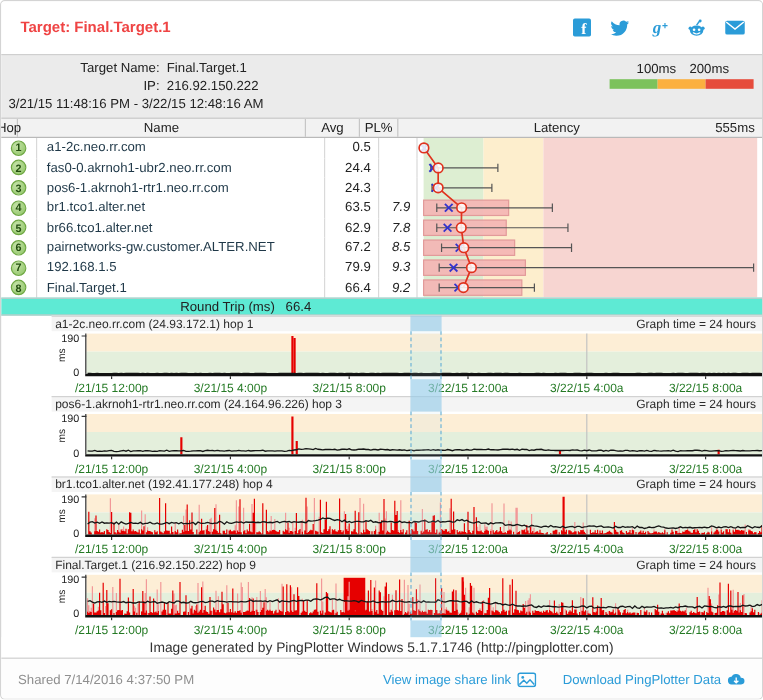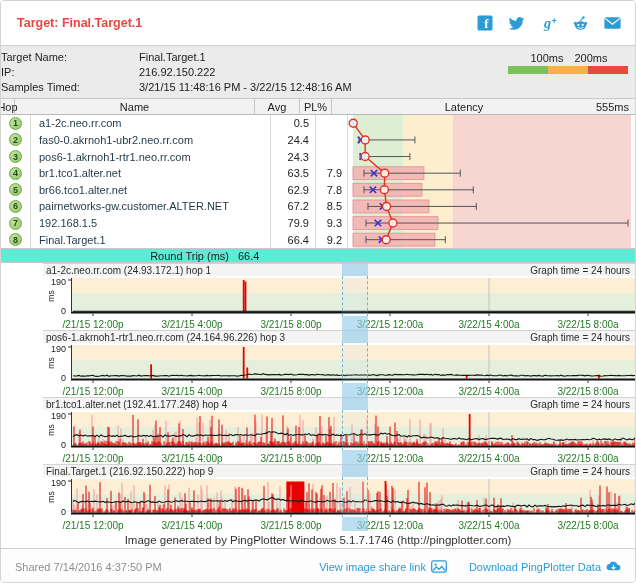--- a/index.html
+++ b/index.html
@@ -9,21 +9,21 @@
 
   
   .hdr { height:44px; display:flex; align-items:center; justify-content:space-between; padding:0 14px 0 16px; background:#fff; }
   .hdr-title { font-size:12.5px; font-weight:bold; color:#ef4444; }
   .social { display:flex; gap:15px; align-items:center; }
   .social .sic { width:17px; height:17px; display:inline-flex; align-items:center; justify-content:center; cursor:pointer; }
 
   
   .info { position:relative; height:54px; background:#ebebeb; border-top:1px solid #cfcfcf; border-bottom:1px solid #c9c9c9; padding-top:4px; font-size:11px; }
   .irow { display:flex; line-height:15px; }
-  .ilabel { width:132px; text-align:left; color:#222; }
+  .ilabel { width:132px; text-align:right; color:#222; }
   .ivalue { margin-left:6px; color:#222; }
   .legend { position:absolute; right:6px; top:6px; width:122px; }
   .legend-labels { position:relative; height:14px; font-size:11px; color:#222; }
   .legend-labels span { position:absolute; transform:translateX(-50%); white-space:nowrap; }
   .legend-bar { display:flex; height:8px; width:120px; margin-left:1px; }
   .legend-bar div { flex:1; }
 
   
   .thead { display:flex; height:16px; background:#f2f2f2; border-bottom:1px solid #b9b9b9; font-size:11px; align-items:center; }
   .thead .c { border-right:1px solid #c6c6c6; height:100%; display:flex; align-items:center; justify-content:center; }
@@ -34,21 +34,21 @@
   .c-lat { flex:1; border-right:none !important; justify-content:center; padding:0 6px 0 0; }
   .c-lat .lat-title { flex:1; text-align:center; }
   .c-lat .lat-max { font-size:11px; }
 
   .tbody { position:relative; height:133px; background:#fff; }
   .trow { display:flex; height:16.625px; font-size:11px; align-items:center; }
   .trow .rc { height:100%; display:flex; align-items:center; border-right:1px solid #d9d9d9; }
   .rc-hop { width:30px; justify-content:center; }
   .rc-name { width:240px; padding-left:8px; color:#1f3848; }
   .rc-avg { width:45px; justify-content:flex-end; padding-right:6px; }
-  .rc-pl { width:32px; justify-content:flex-end; padding-right:5px; }
+  .rc-pl { width:32px; justify-content:flex-end; padding-right:5px;font-style:italic; }
   .hopnum { width:13px; height:13px; border-radius:50%; background:radial-gradient(circle at 35% 30%, #c4e2a6, #8ec465); border:1px solid #6fa843; color:#234d10; font-size:9px; font-weight:bold; display:flex; align-items:center; justify-content:center; }
   #latency-svg { position:absolute; right:0; top:0; }
 
   .roundtrip { position:relative; height:15px; background:#5eead4; border-top:1px solid #c9c9c9; border-bottom:1px solid #c9c9c9; font-size:11px; }
   .rt-label { position:absolute; right:406px; top:1px; }
   .rt-value { position:absolute; left:237px; top:1px; }
 
   
   .gpanel { position:relative; height:67px;padding-left:42px; }
   .ghead { height:13px; background:#f4f4f4; border-top:1px solid #d2d2d2; display:flex; justify-content:space-between; align-items:center; font-size:10px; color:#2b2b2b; padding:0 5px 0 3px; }
@@ -116,21 +116,20 @@
   <div class="info">
     <div class="irow">
       <span class="ilabel">Target Name:</span>
       <span class="ivalue">Final.Target.1</span>
     </div>
     <div class="irow">
       <span class="ilabel">IP:</span>
       <span class="ivalue">216.92.150.222</span>
     </div>
     <div class="irow">
-      <span class="ilabel">Samples Timed:</span>
       <span class="ivalue">3/21/15 11:48:16 PM - 3/22/15 12:48:16 AM</span>
     </div>
     <div class="legend">
       <div class="legend-labels">
         <span style="left:40px">100ms</span>
         <span style="left:84px">200ms</span>
       </div>
       <div class="legend-bar">
         <div style="background:#7cc25c"></div>
         <div style="background:#fbb040"></div>

